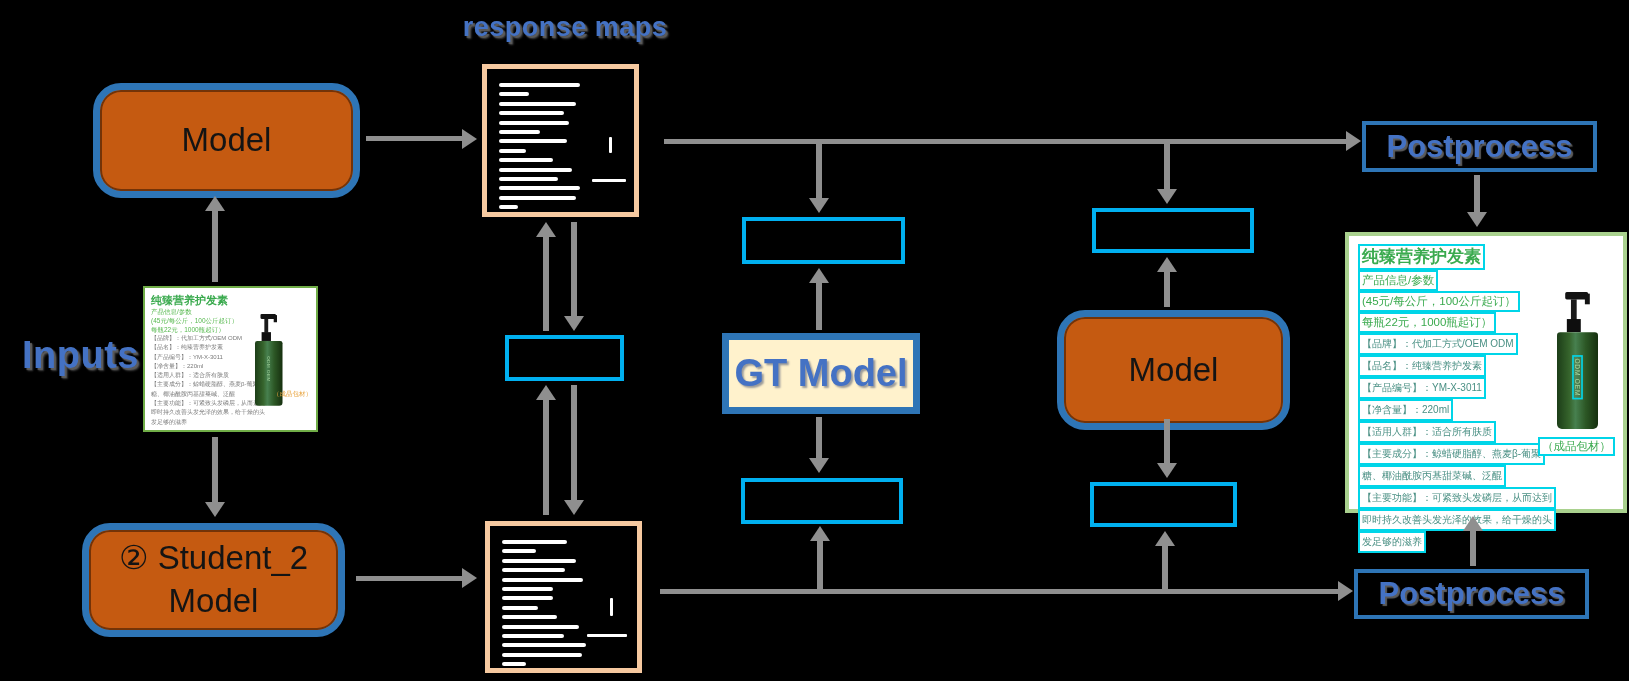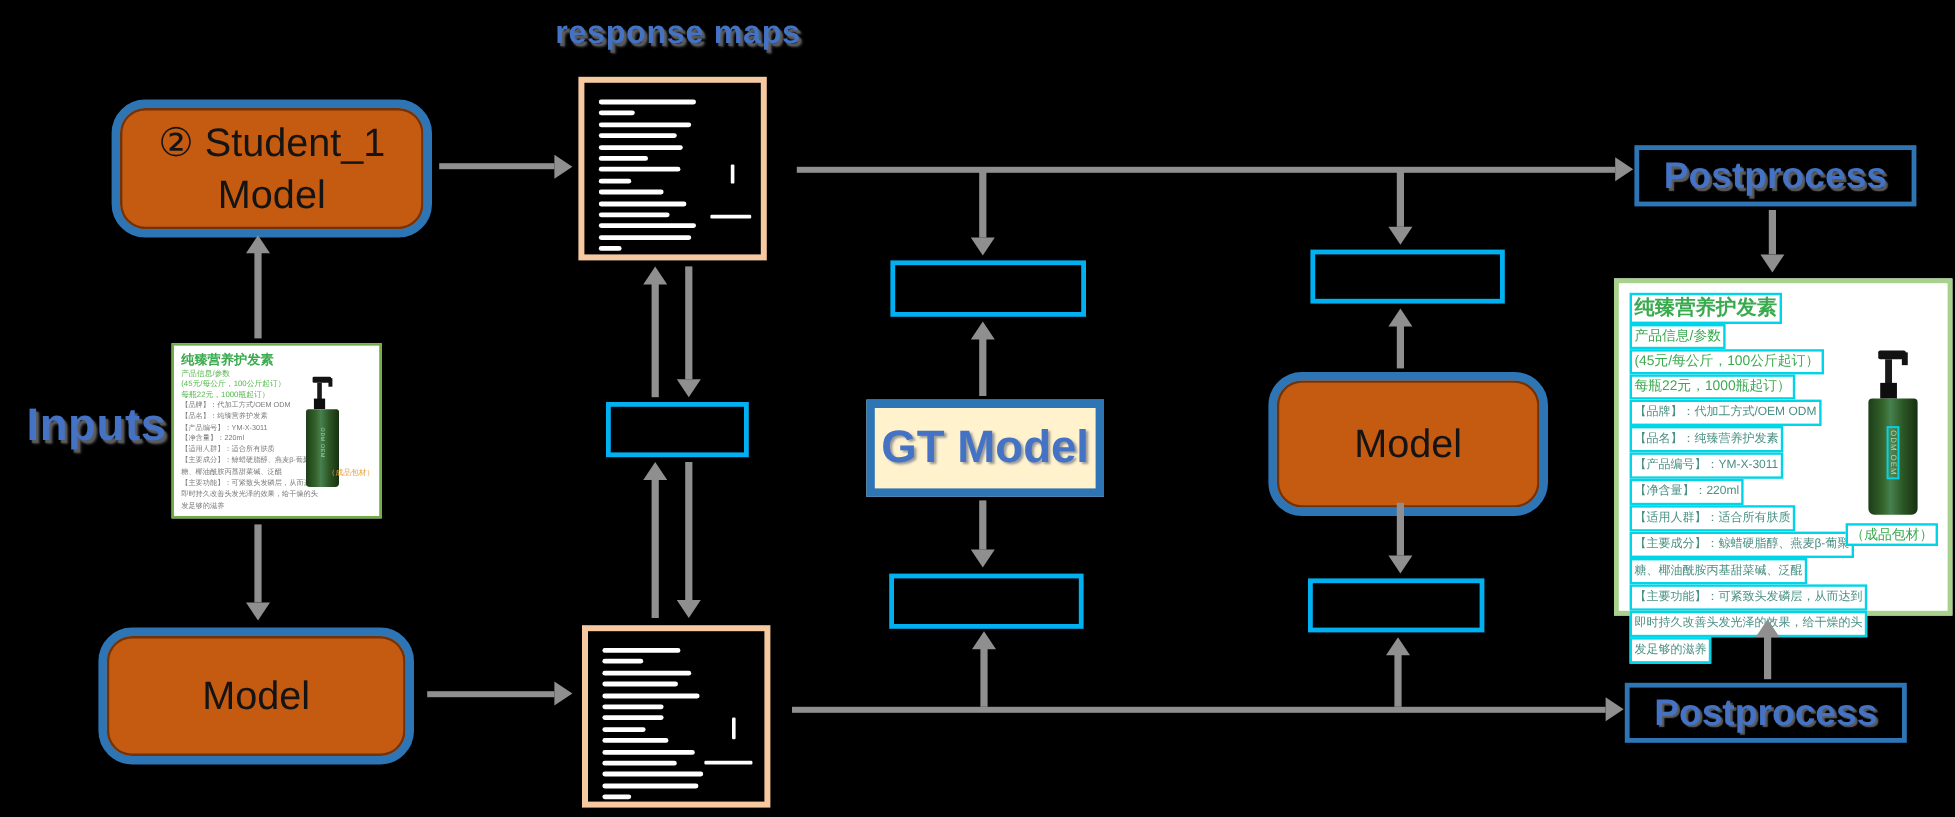--- a/index.html
+++ b/index.html
@@ -92,24 +92,24 @@
 </style>
 </head>
 <body>
 
 <div class="canvas">
 
   <div class="shadow-text inputs-label">Inputs</div>
   <div class="shadow-text rm-title">response maps</div>
 
   <div class="model-box" style="left:93px;top:83px;width:253px;height:101px">
-    <div>② Student_1</div>
     <div>Model</div>
   </div>
   <div class="model-box" style="left:82px;top:523px;width:249px;height:100px">
+    <div>② Student_2</div>
     <div>Model</div>
   </div>
   <div class="model-box" style="left:1057px;top:310px;width:219px;height:106px">
     <div>Model</div>
   </div>
 
   <div class="gt-box">
     <span>GT Model</span>
   </div>
 

